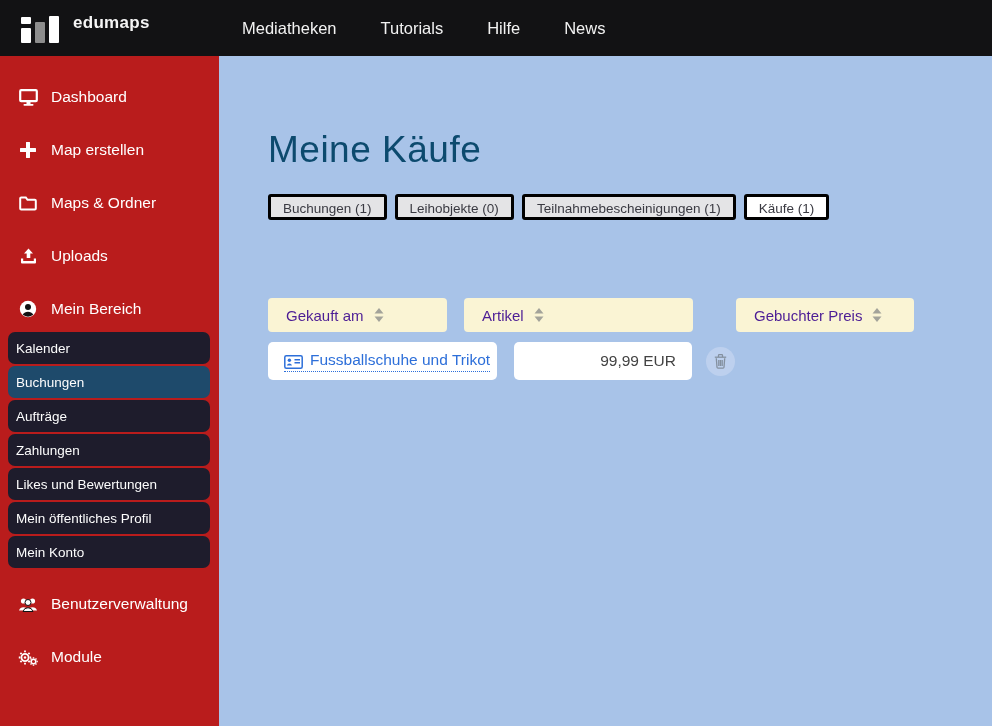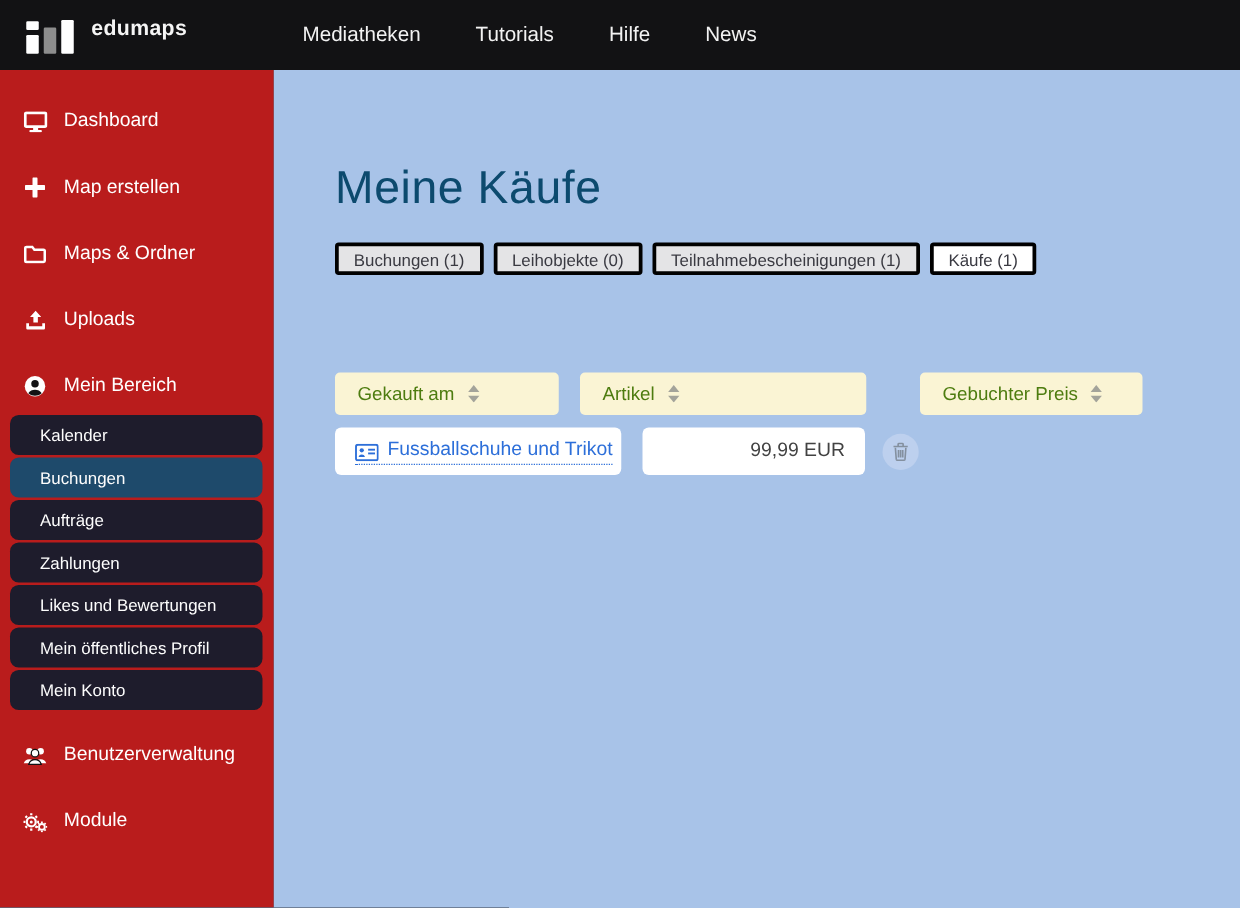--- a/index.html
+++ b/index.html
@@ -42,21 +42,21 @@
     display: flex; align-items: center;
     height: 30px; margin-bottom: 23px; padding-left: 17px;
     color: #ffffff; font-size: 15.5px; cursor: pointer;
   }
   .side-item.has-sub { margin-bottom: 0; }
   .side-icon { width: 22px; margin-right: 12px; display: flex; justify-content: center; align-items: center; }
   .submenu { margin: 8px 9px 21px 8px; }
   .sub-item {
     height: 32px; margin-bottom: 2px; border-radius: 7px;
     background: #1e1c2c; color: #fdfdfd; font-size: 13.5px;
-    display: flex; align-items: center; padding-left: 24px; cursor: pointer;
+    display: flex; align-items: center; padding-left: 8px; cursor: pointer;
   }
   .sub-item.active { background: #1e4a6b; }
 
   
   .content { flex: 1; background: #a8c3e8; padding-left: 49px; }
   .page-title {
     margin: 75px 0 0 0; font-size: 37px; font-weight: 300;
     color: #0c4a6e; line-height: 1; letter-spacing: 0.5px;
   }
   .tabs { display: flex; margin-top: 26px; }
@@ -65,21 +65,21 @@
     background: #e4e4e6; border: 3px solid #000000; border-radius: 3px;
     font-size: 13.5px; color: #3a3a42; cursor: pointer; white-space: nowrap;
   }
   .tab.active { background: #ffffff; }
 
   .table { margin-top: 78px; }
   .thead { display: flex; }
   .th {
     height: 34px; background: #faf4d4; border-radius: 4px;
     display: flex; align-items: center; padding: 0 14px 0 18px;
-    font-size: 15px; color: #4d7c0f; margin-right: 17px; cursor: pointer;
+    font-size: 15px; color: #4c1d95; margin-right: 17px; cursor: pointer;
   }
   .th-1 { width: 179px; } .th-2 { width: 229px; } .th-3 { width: 178px; margin-right: 0; margin-left: 26px; }
   .sort-icon { margin-left: 10px; display: flex; }
 
   .trow { display: flex; align-items: center; margin-top: 10px; }
   .td {
     height: 38px; background: #ffffff; border-radius: 5px;
     display: flex; align-items: center; padding: 0 16px;
     font-size: 15.5px; color: #424242; margin-right: 17px;
   }

